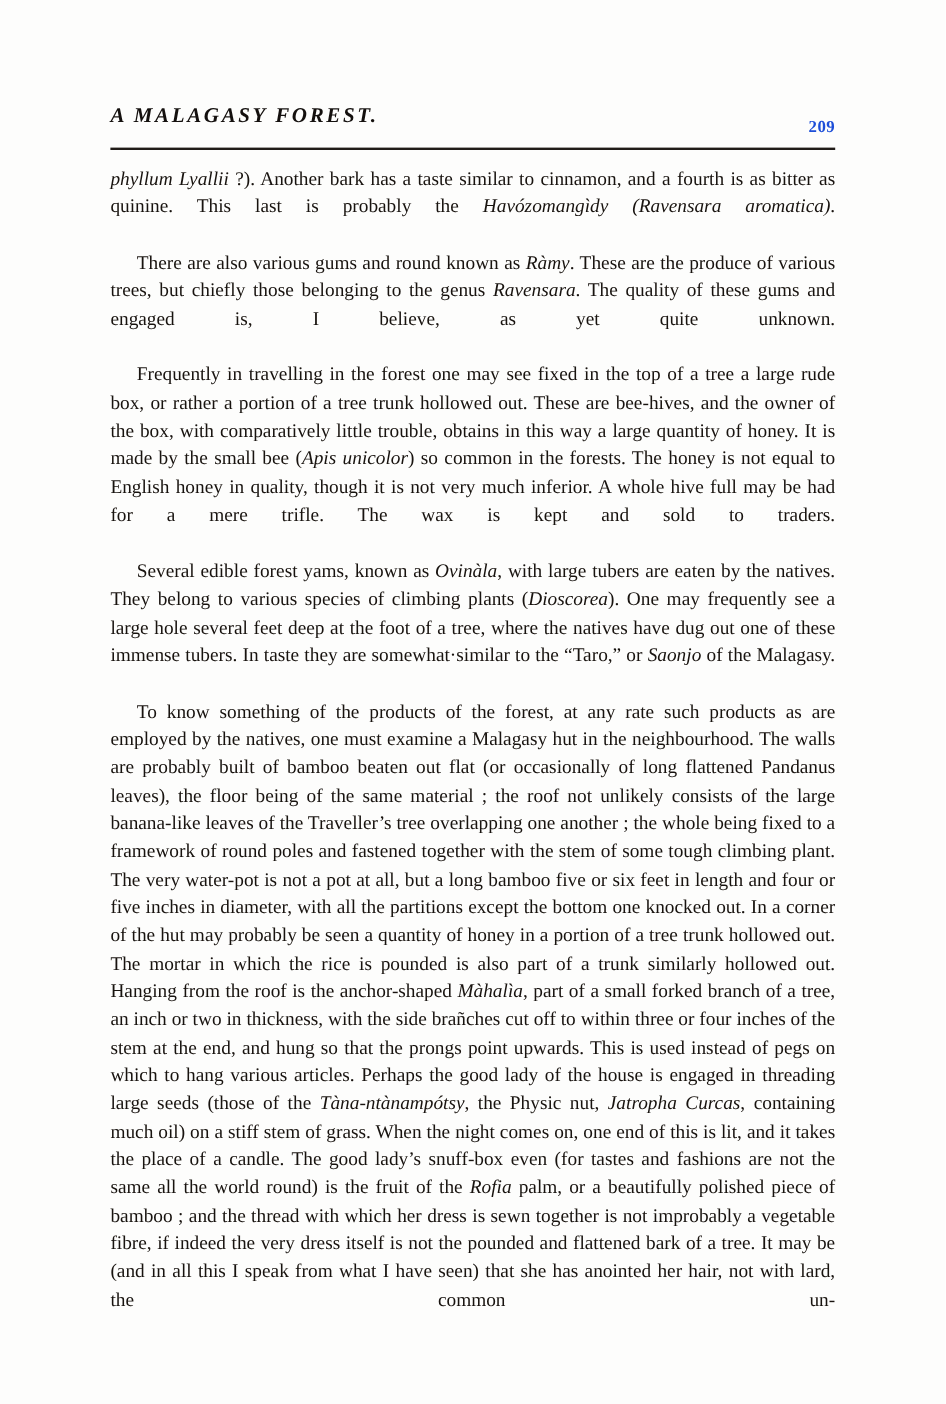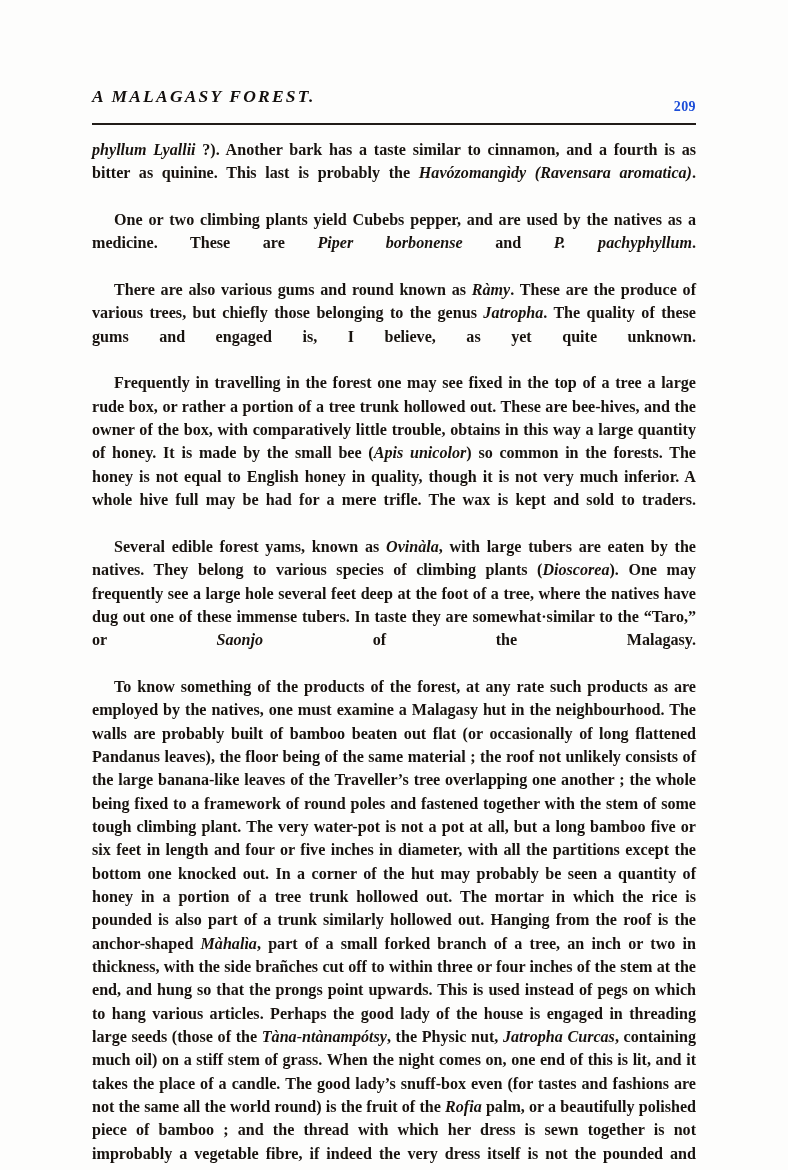--- a/index.html
+++ b/index.html
@@ -60,21 +60,20 @@
     font-size: 16.1px;
     line-height: 23.35px;
     text-align: justify;
     text-justify: inter-word;
     -webkit-hyphens: none;
     hyphens: none;
   }
   .body-text p {
     margin: 0;
     text-indent: 22px;
-    font-weight: bold;
   }
   .body-text p.no-indent {
     text-indent: 0;
   }
   
   .body-text p::after {
     content: "";
     display: inline-block;
     width: 100%;
   }
@@ -88,21 +87,20 @@
 
     <div class="header">
       <div class="header-title">A MALAGASY FOREST.</div>
       <div class="folio">209</div>
     </div>
 
     <div class="rule"></div>
 
     <div class="body-text" id="body-text">
         <p id="p-bark" class="no-indent"><i>phyllum Lyallii</i><span> ?).   Another bark has a taste similar to cinnamon, and a fourth is as bitter as quinine.   This last is probably the </span><i>Havózomangìdy (Ravensara aromatica)</i><span>.</span></p>
-        <p id="p-cubebs"><span>One or two climbing plants yield Cubebs pepper, and are used by the natives as a medicine.   These are </span><i>Piper borbonense</i><span> and </span><i>P. pachyphyllum</i><span>.</span></p>
-        <p id="p-gums"><span>There are also various gums and round known as </span><i>Ràmy</i><span>.   These are the produce of various trees, but chiefly those belonging to the genus </span><i>Jatropha</i><span>.   The quality of these gums and engaged is, I believe, as yet quite unknown.</span></p>
+        <p id="p-gums"><span>There are also various gums and round known as </span><i>Ràmy</i><span>.   These are the produce of various trees, but chiefly those belonging to the genus </span><i>Ravensara</i><span>.   The quality of these gums and engaged is, I believe, as yet quite unknown.</span></p>
         <p id="p-beehives"><span>Frequently in travelling in the forest one may see fixed in the top of a tree a large rude box, or rather a portion of a tree trunk hollowed out. These are bee-hives, and the owner of the box, with comparatively little trouble, obtains in this way a large quantity of honey.   It is made by the small bee (</span><i>Apis unicolor</i><span>) so common in the forests.   The honey is not equal to English honey in quality, though it is not very much inferior.   A whole hive full may be had for a mere trifle.   The wax is kept and sold to traders.</span></p>
         <p id="p-yams"><span>Several edible forest yams, known as </span><i>Ovinàla</i><span>, with large tubers are eaten by the natives.   They belong to various species of climbing plants (</span><i>Dioscorea</i><span>).   One may frequently see a large hole several feet deep at the foot of a tree, where the natives have dug out one of these immense tubers.   In taste they are somewhat·similar to the “Taro,” or </span><i>Saonjo</i><span> of the Malagasy.</span></p>
         <p id="p-hut"><span>To know something of the products of the forest, at any rate such products as are employed by the natives, one must examine a Malagasy hut in the neighbourhood.   The walls are probably built of bamboo beaten out flat (or occasionally of long flattened Pandanus leaves), the floor being of the same material ; the roof not unlikely consists of the large banana-like leaves of the Traveller’s tree overlapping one another ; the whole being fixed to a framework of round poles and fastened together with the stem of some tough climbing plant.   The very water-pot is not a pot at all, but a long bamboo five or six feet in length and four or five inches in diameter, with all the partitions except the bottom one knocked out.   In a corner of the hut may probably be seen a quantity of honey in a portion of a tree trunk hollowed out.   The mortar in which the rice is pounded is also part of a trunk similarly hollowed out.   Hanging from the roof is the anchor-shaped </span><i>Màhalìa</i><span>, part of a small forked branch of a tree, an inch or two in thickness, with the side brañches cut off to within three or four inches of the stem at the end, and hung so that the prongs point upwards.   This is used instead of pegs on which to hang various articles.   Perhaps the good lady of the house is engaged in threading large seeds (those of the </span><i>Tàna-ntànampótsy</i><span>, the Physic nut, </span><i>Jatropha Curcas</i><span>, containing much oil) on a stiff stem of grass. When the night comes on, one end of this is lit, and it takes the place of a candle.   The good lady’s snuff-box even (for tastes and fashions are not the same all the world round) is the fruit of the </span><i>Rofia</i><span> palm, or a beautifully polished piece of bamboo ; and the thread with which her dress is sewn together is not improbably a vegetable fibre, if indeed the very dress itself is not the pounded and flattened bark of a tree.   It may be (and in all this I speak from what I have seen) that she has anointed her hair, not with lard, the common un-</span></p>
       </div>
 
   </div>
 </div>
 
 </body></html>

